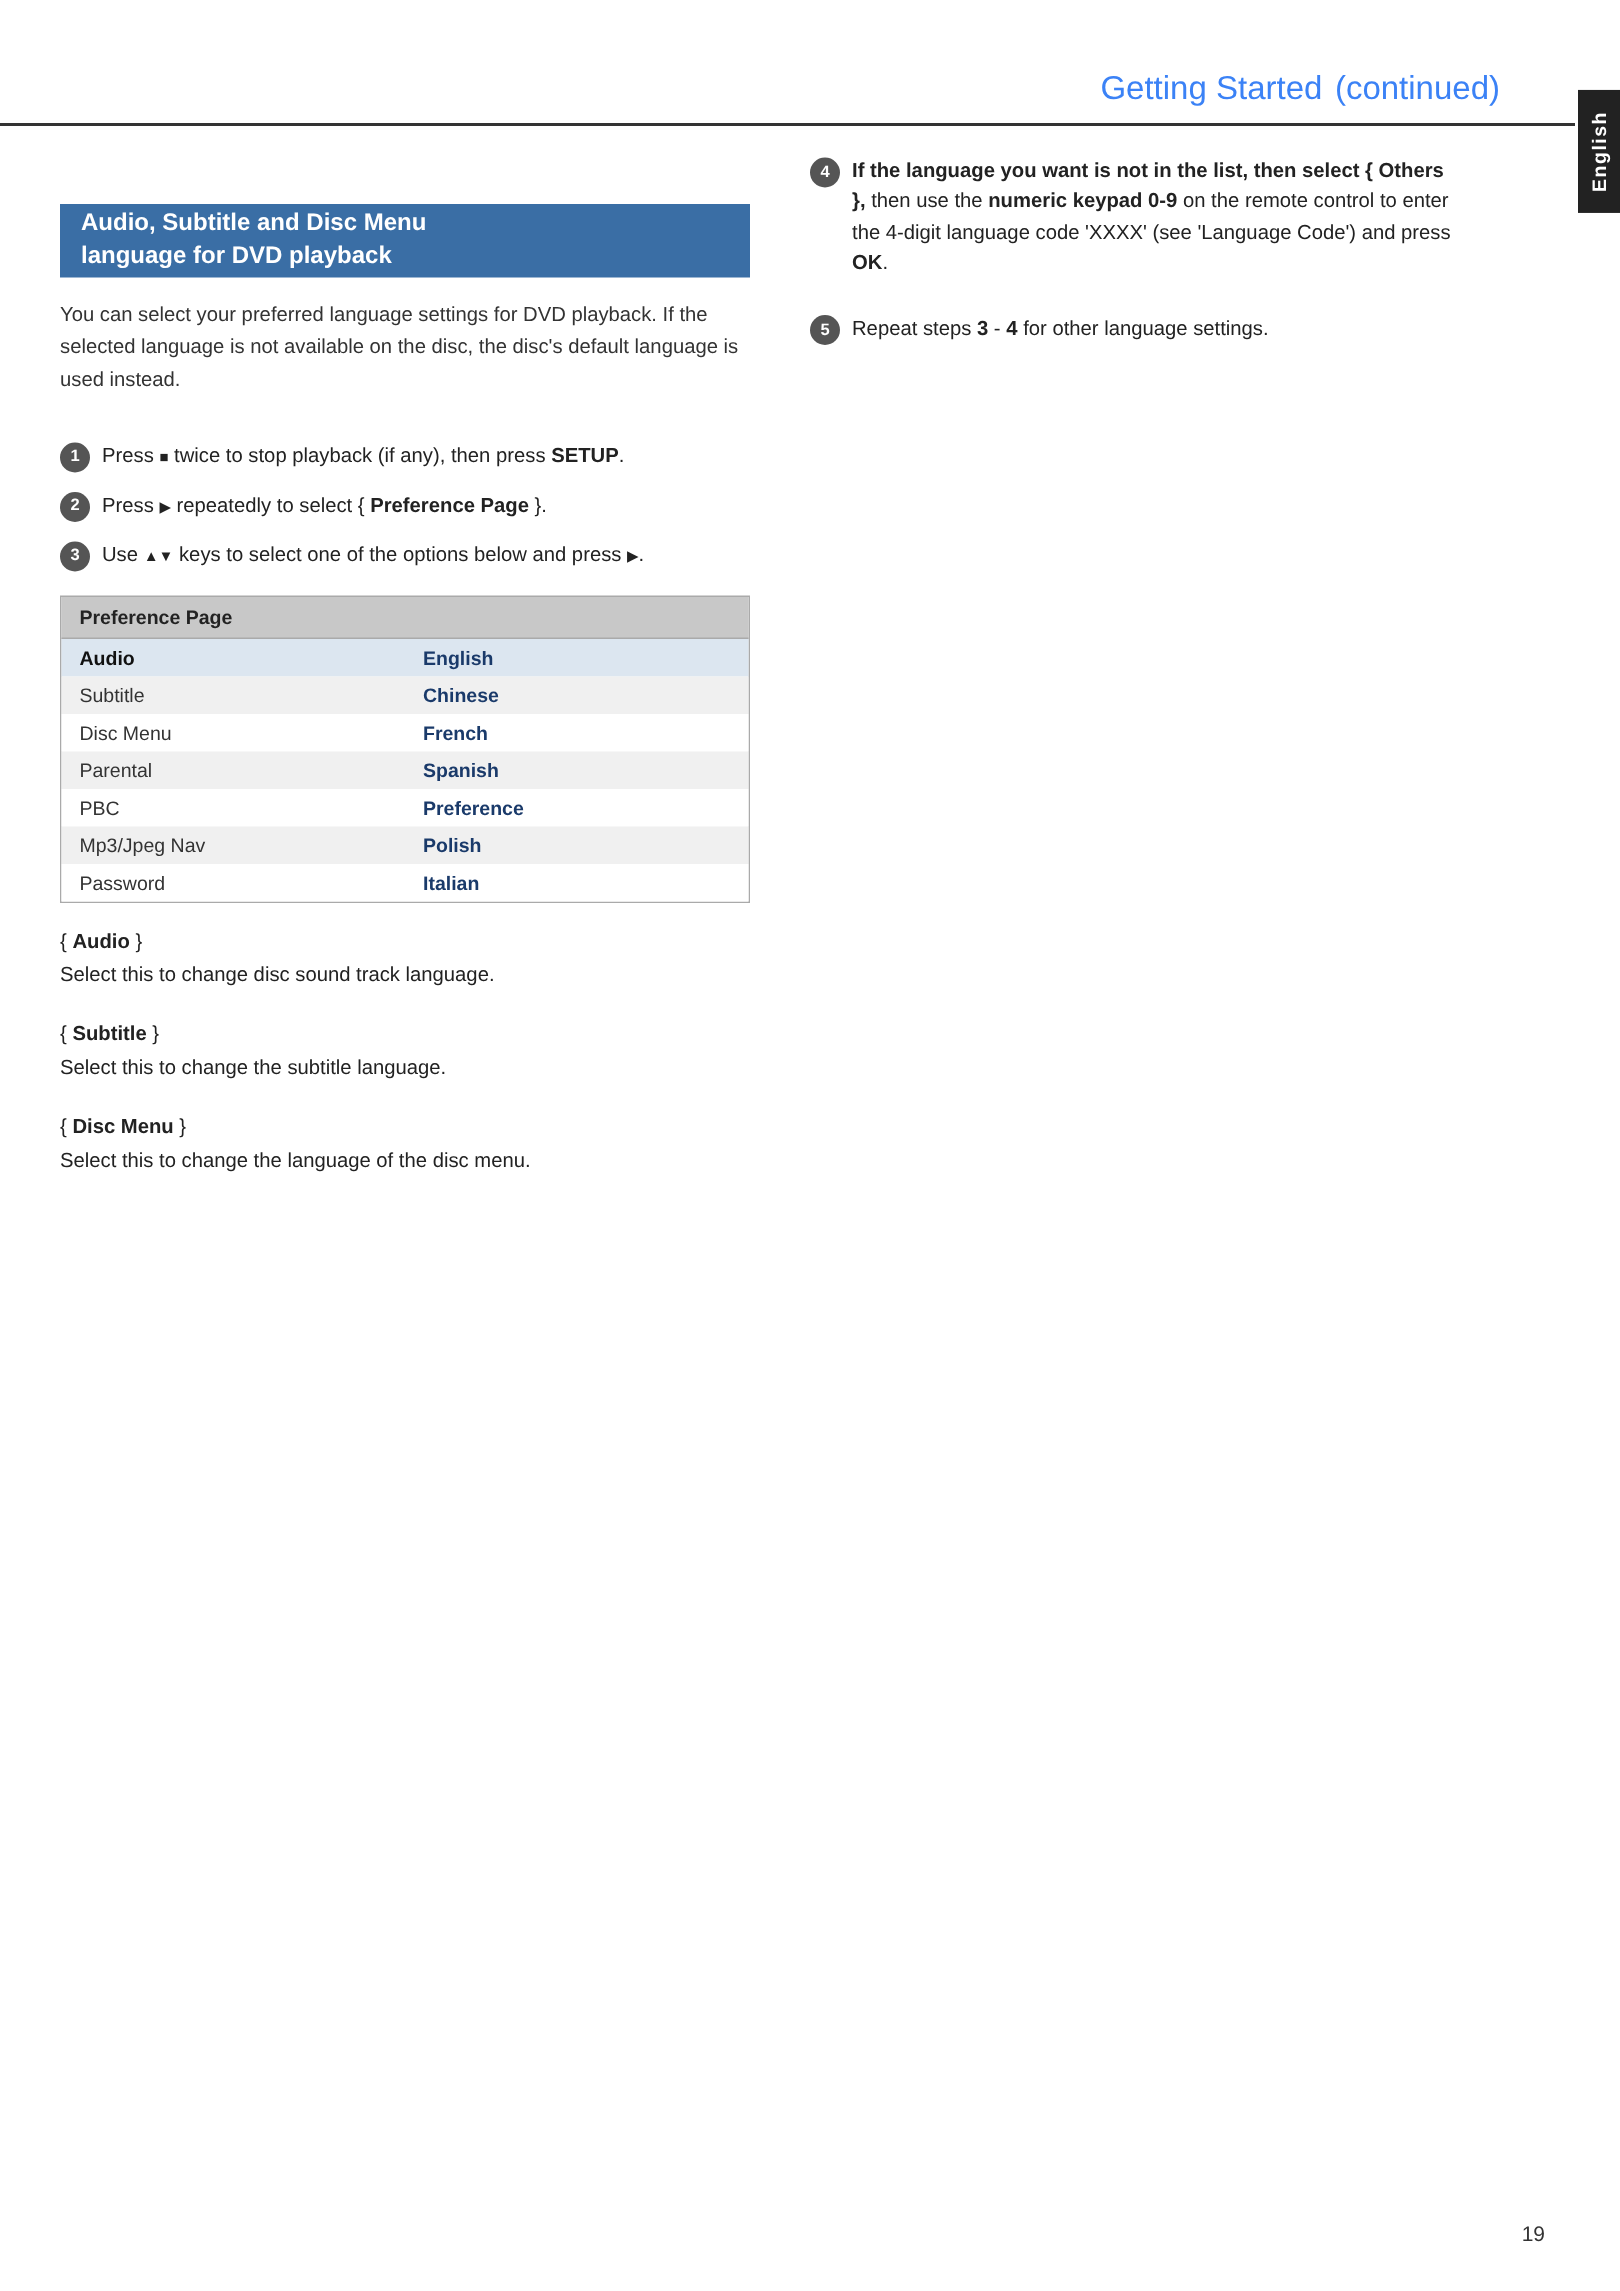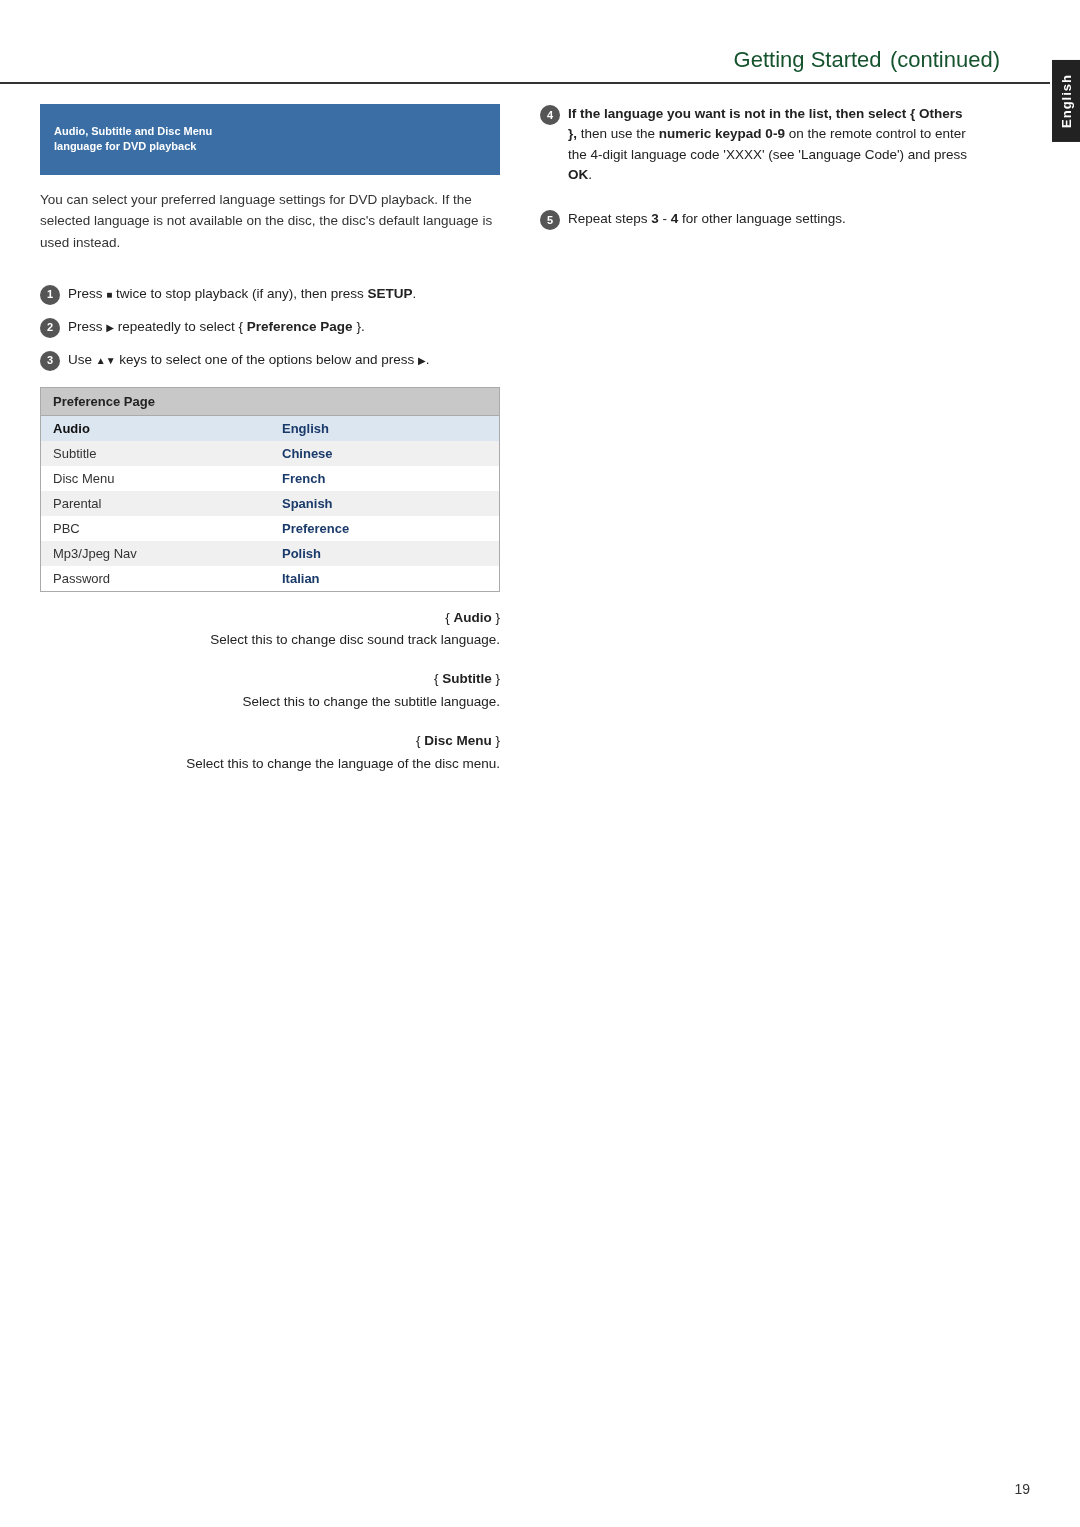--- a/index.html
+++ b/index.html
@@ -47,21 +47,21 @@
       padding-right: 50px;
       padding-top: 10px;
       border-bottom: 2px solid #333;
       padding-bottom: 8px;
       margin-right: 30px;
     }
 
     .page-header h1 {
       font-size: 30px;
       font-weight: bold;
-      color: #14532d;
+      color: #3b82f6;
       padding-left: 46px;
     }
 
     .page-header h1 span {
       font-size: 22px;
       font-weight: normal;
     }
 
     
     .content-area {
@@ -78,25 +78,26 @@
 
     .right-column {
       flex: 1;
       max-width: 430px;
     }
 
     
     .blue-header-box {
       background: #3a6ea5;
       color: #fff;
-      padding: 20px 14px;
+      padding: 2px 14px;
       margin-bottom: 14px;
-      font-size: 11px;
+      font-size: 16px;
       font-weight: bold;
       line-height: 1.4;
+      margin-top: 32px;
     }
 
     .intro-text {
       font-size: 13.5px;
       line-height: 1.6;
       margin-bottom: 30px;
       color: #333;
     }
 
     
@@ -189,21 +190,20 @@
     .pref-table tr.highlighted td.col-right {
       font-weight: bold;
       color: #1a3a6a;
     }
 
     
     .section-desc {
       margin-bottom: 18px;
       font-size: 13.5px;
       line-height: 1.55;
-      text-align: right;
     }
 
     .section-desc .section-title {
       margin-bottom: 2px;
     }
 
     
     .right-step {
       display: flex;
       align-items: flex-start;

